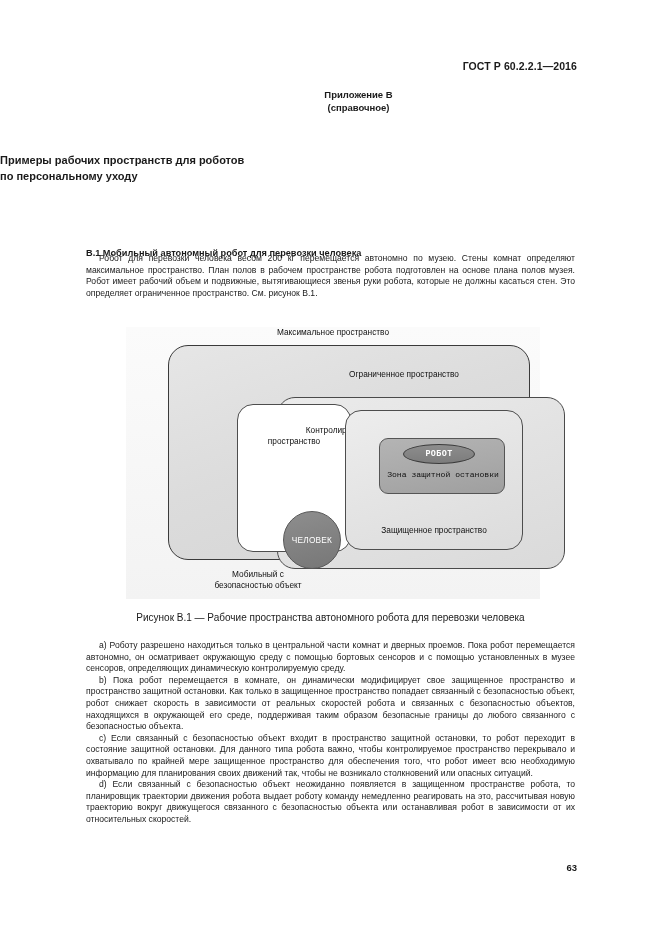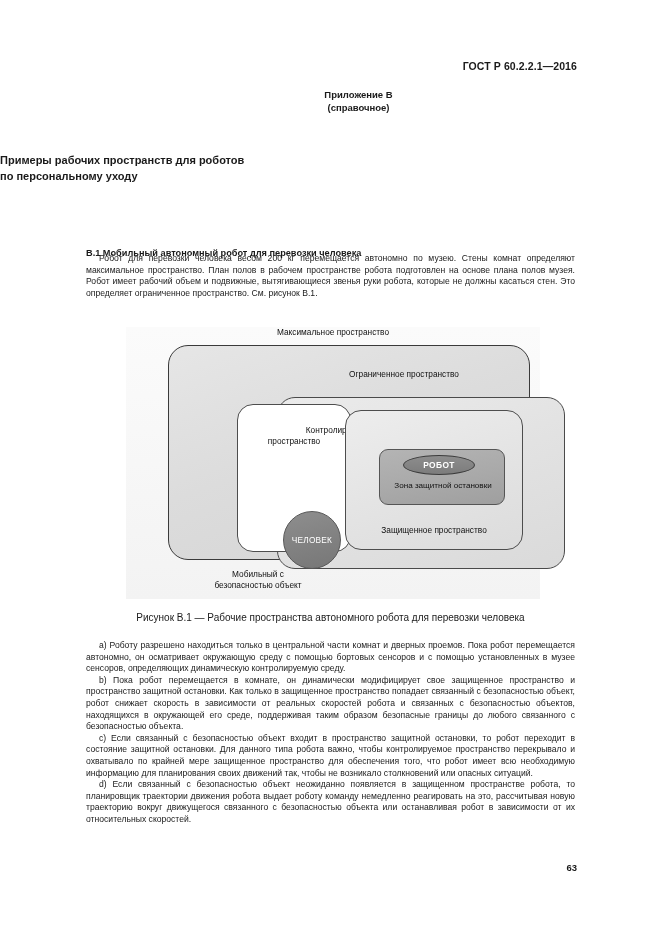--- a/index.html
+++ b/index.html
@@ -161,27 +161,28 @@
     border: 1.3px solid #4d4d4d;
     border-radius: 16px;
     background: linear-gradient(160deg,#ededed 0%, #e4e4e4 50%, #dcdcdc 100%);
     box-sizing: border-box;
   }
 
   
   .box-stopzone {
     position: absolute;
     left: 210px;
-    top: 103px;
+    top: 92px;
     width: 126px;
     height: 56px;
     border: 1.4px solid #555;
     border-radius: 9px;
     background: linear-gradient(170deg,#b4b4b4 0%, #a9a9a9 55%, #9f9f9f 100%);
     box-sizing: border-box;
+    font-family: Liberation Mono, monospace;
   }
 
   .robot-oval {
     position: absolute;
     left: 23px;
     top: 5px;
     width: 72px;
     height: 20px;
     border: 1.4px solid #3b3b3b;
     border-radius: 50%;

